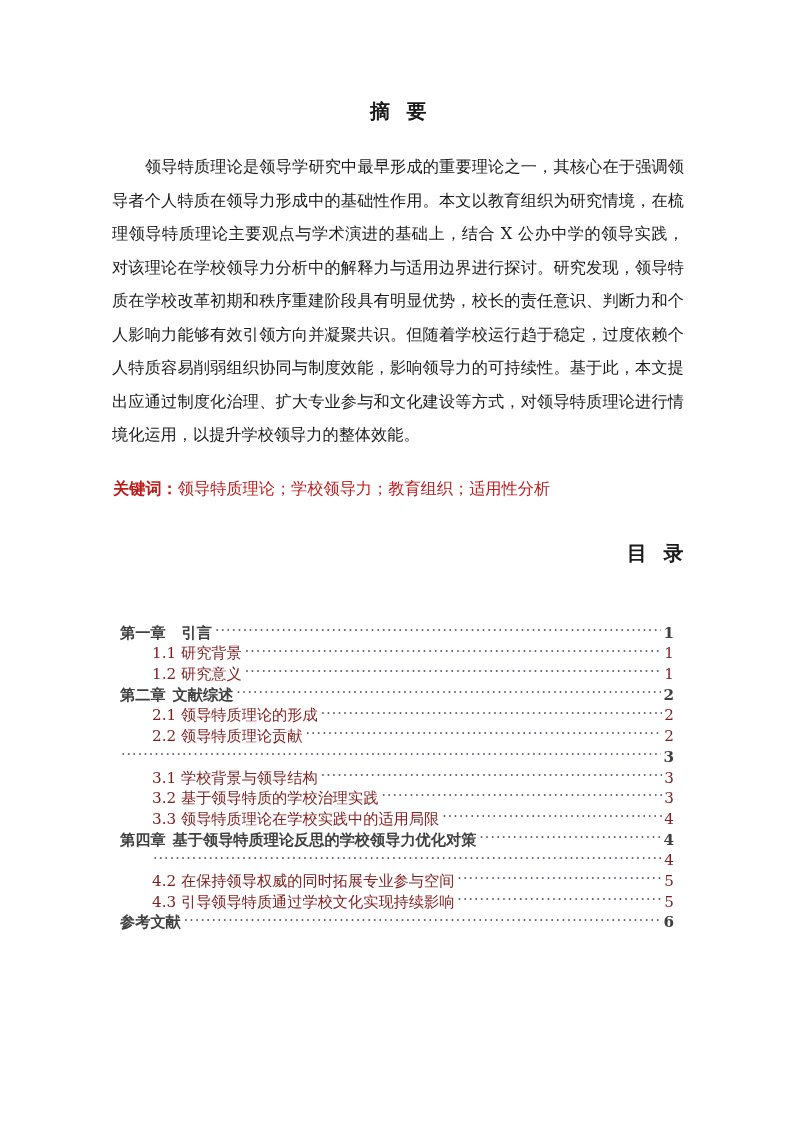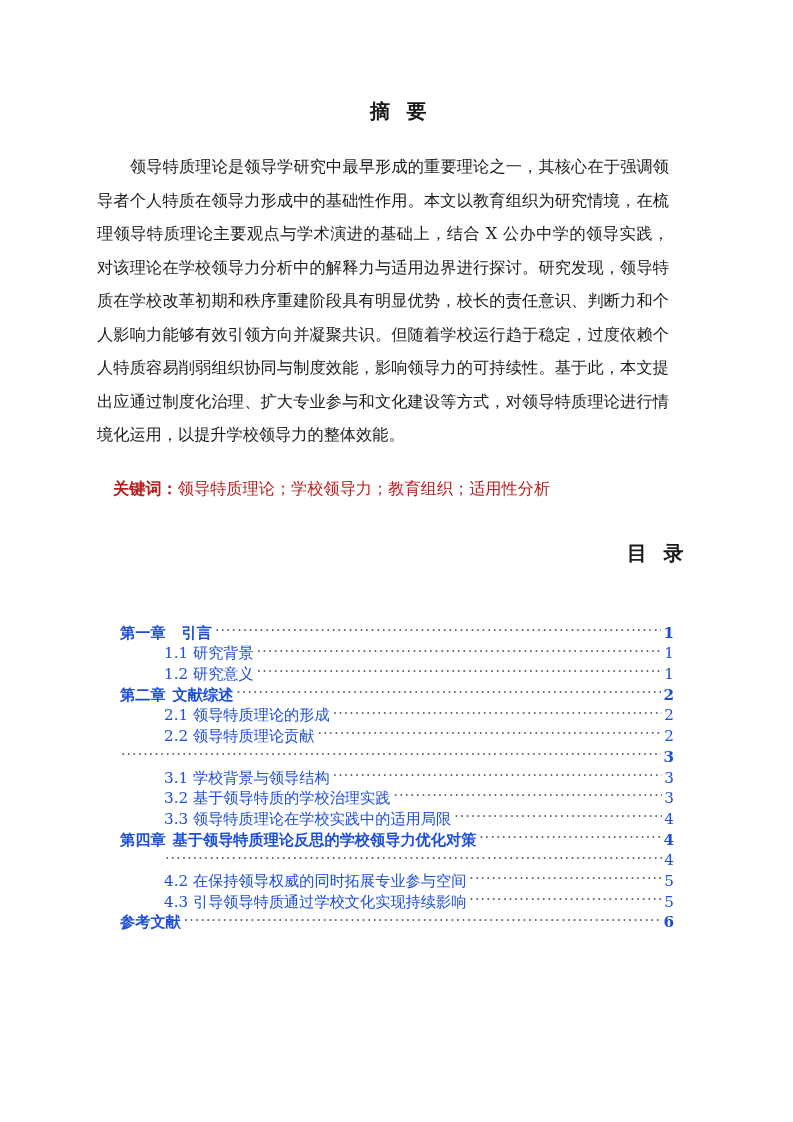--- a/index.html
+++ b/index.html
@@ -32,21 +32,21 @@
     text-align: center;
     font-size: 20px;
     font-weight: bold;
     letter-spacing: 0.5px;
     font-family: "DejaVu Serif", "Liberation Serif", serif;
   }
   .abstract-heading .gap { display: inline-block; width: 16px; }
 
   .abstract-body {
     position: absolute;
-    left: 97px;
+    left: 112px;
     top: 150px;
     width: 572px;
     font-size: 16.2px;
     line-height: 33.5px;
     text-align: justify;
     text-justify: inter-ideograph;
     text-indent: 33px;
     color: #1a1a1a;
   }
 
@@ -114,30 +114,30 @@
   }
   .toc-row .pageno {
     flex: 0 0 auto;
     text-align: right;
     min-width: 9px;
     padding-left: 1px;
   }
 
   .toc-row.level1 {
     margin-left: 0;
-    color: #1d4ed8;
+    color: #404040;
   }
   .toc-row.level1 .label {
     font-weight: 600;
   }
   .toc-row.level1 .pageno { font-weight: 600; }
 
   .toc-row.level2 {
-    margin-left: 44px;
-    color: #1d4ed8;
+    margin-left: 32px;
+    color: #7f1d1d;
   }
 
   .toc-row .chapnum { }
   .toc-row .chapgap { display: inline-block; width: 7px; }
   .toc-row .chapgap.wide { display: inline-block; width: 16px; }
 </style>
 </head>
 <body>
 
 <div class="page">

